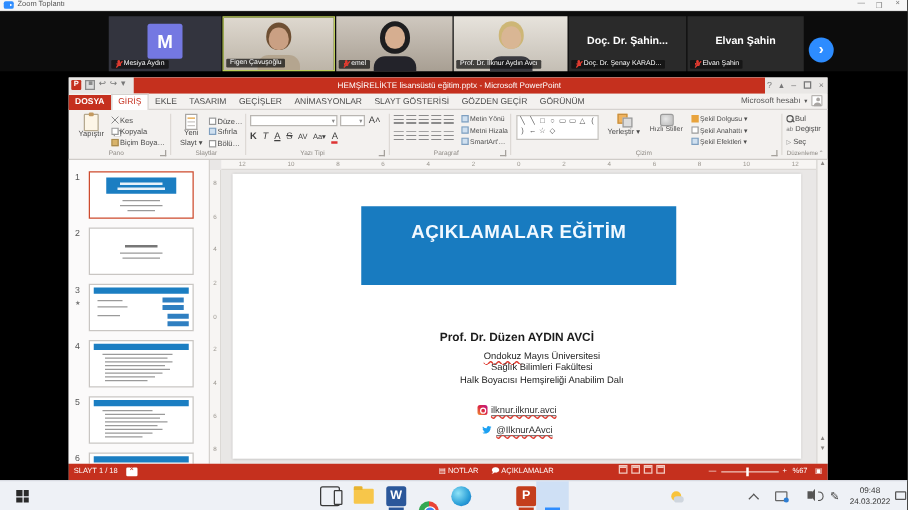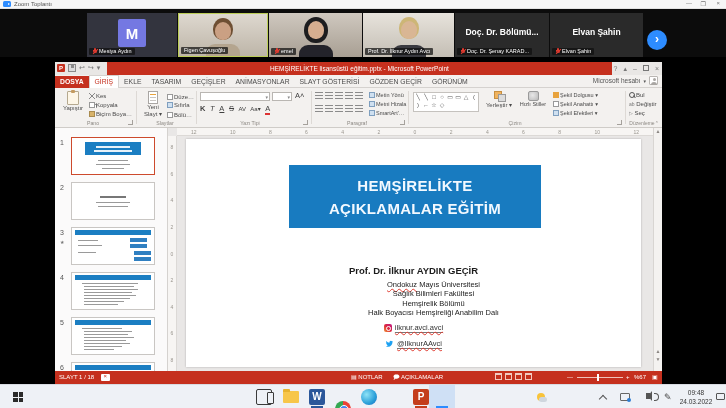--- a/index.html
+++ b/index.html
@@ -199,21 +199,21 @@
     <div class="vtile" style="left:363px;width:91px;background:linear-gradient(#e7e3dc,#c4beb4);">
       <div class="person">
         <span class="head" style="background:#d9b694;box-shadow:0 -2px 0 2px #cdb676;"></span>
         <span class="body" style="background:#3a3a40;"></span>
       </div>
       <div class="vlabel">
           <span>Prof. Dr. İlknur Aydın Avcı</span>
         </div>
     </div>
     <div class="vtile" style="left:455px;width:94px;background:#2a2a2a;">
-      <div class="vname-center">Doç. Dr. Bölümü...</div>
+      <div class="vname-center">Doç. Dr. Şahin...</div>
       <div class="vlabel">
         <span class="micmute">
             <i></i>
             <u></u>
             <s></s>
           </span>
         <span>Doç. Dr. Şenay KARAD...</span>
       </div>
     </div>
     <div class="vtile" style="left:550px;width:93px;background:#2a2a2a;">
@@ -421,33 +421,31 @@
             <span>2</span>
             <span>4</span>
             <span>6</span>
             <span>8</span>
           </div>
         </div>
 
       <div class="abs" id="canvas">
         <div class="abs" id="slide">
           <div class="abs" id="slide-titlebox">
-            <div>HEMŞİRELİKTE</div>
             <div>AÇIKLAMALAR EĞİTİM</div>
           </div>
-          <div class="abs" id="slide-author">Prof. Dr. İlknur AYDIN GEÇİR</div>
+          <div class="abs" id="slide-author">Prof. Dr. Düzen AYDIN AVCİ</div>
           <div class="abs" id="slide-affil">
             <div><span class="misspell">Ondokuz</span><span> Mayıs Üniversitesi</span></div>
             <div>Sağlık Bilimleri Fakültesi</div>
-            <div>Hemşirelik Bölümü</div>
             <div>Halk Boyacısı Hemşireliği Anabilim Dalı</div>
           </div>
           <div class="abs social-row" style="top:184px;">
             <span class="igico"></span>
-            <span class="social-text">ilknur.avci.avci</span>
+            <span class="social-text">ilknur.ilknur.avci</span>
           </div>
           <div class="abs social-row" style="top:200px;">
             <svg width="9" height="8" viewBox="0 0 24 24">
                 <path fill="#1da1f2" d="M23 5c-.8.4-1.7.6-2.6.8A4.5 4.5 0 0 0 22.4 3c-.9.5-1.9.9-2.9 1.1A4.5 4.5 0 0 0 11.7 8 12.8 12.8 0 0 1 2.4 3.3 4.5 4.5 0 0 0 3.8 9.4 4.5 4.5 0 0 1 1.7 8.8v.1a4.5 4.5 0 0 0 3.6 4.4 4.6 4.6 0 0 1-2 .1 4.5 4.5 0 0 0 4.2 3.1A9 9 0 0 1 1 18.4a12.7 12.7 0 0 0 6.9 2c8.3 0 12.8-6.9 12.8-12.8v-.6A9.2 9.2 0 0 0 23 5z"></path>
               </svg>
             <span class="social-text">@IlknurAAvci</span>
           </div>
         </div>
       </div>
 

